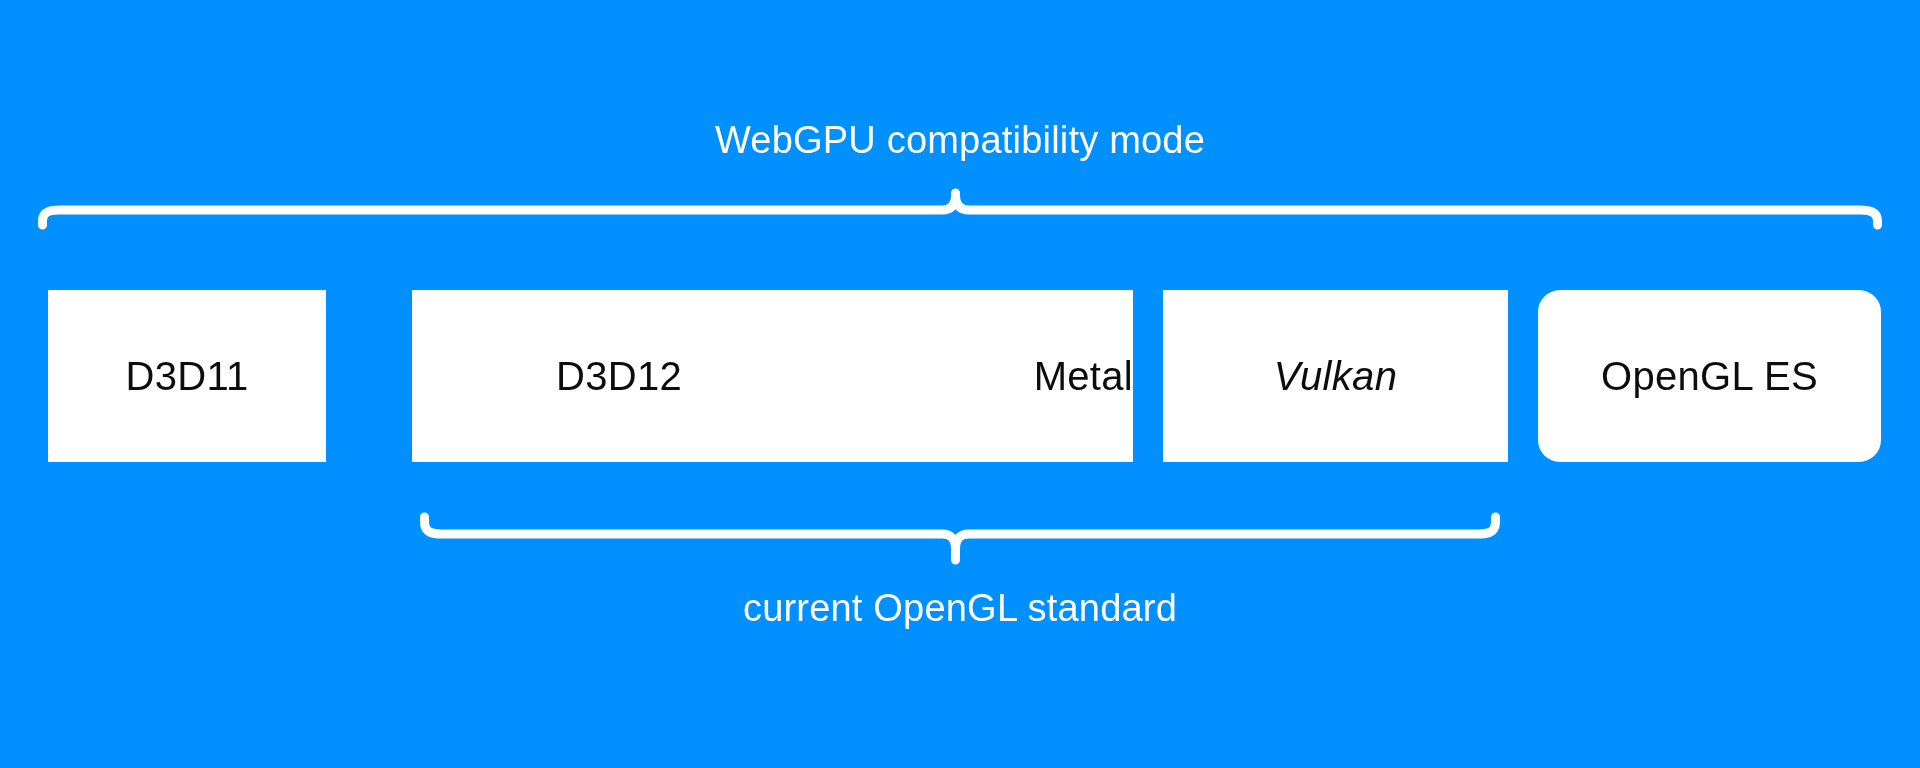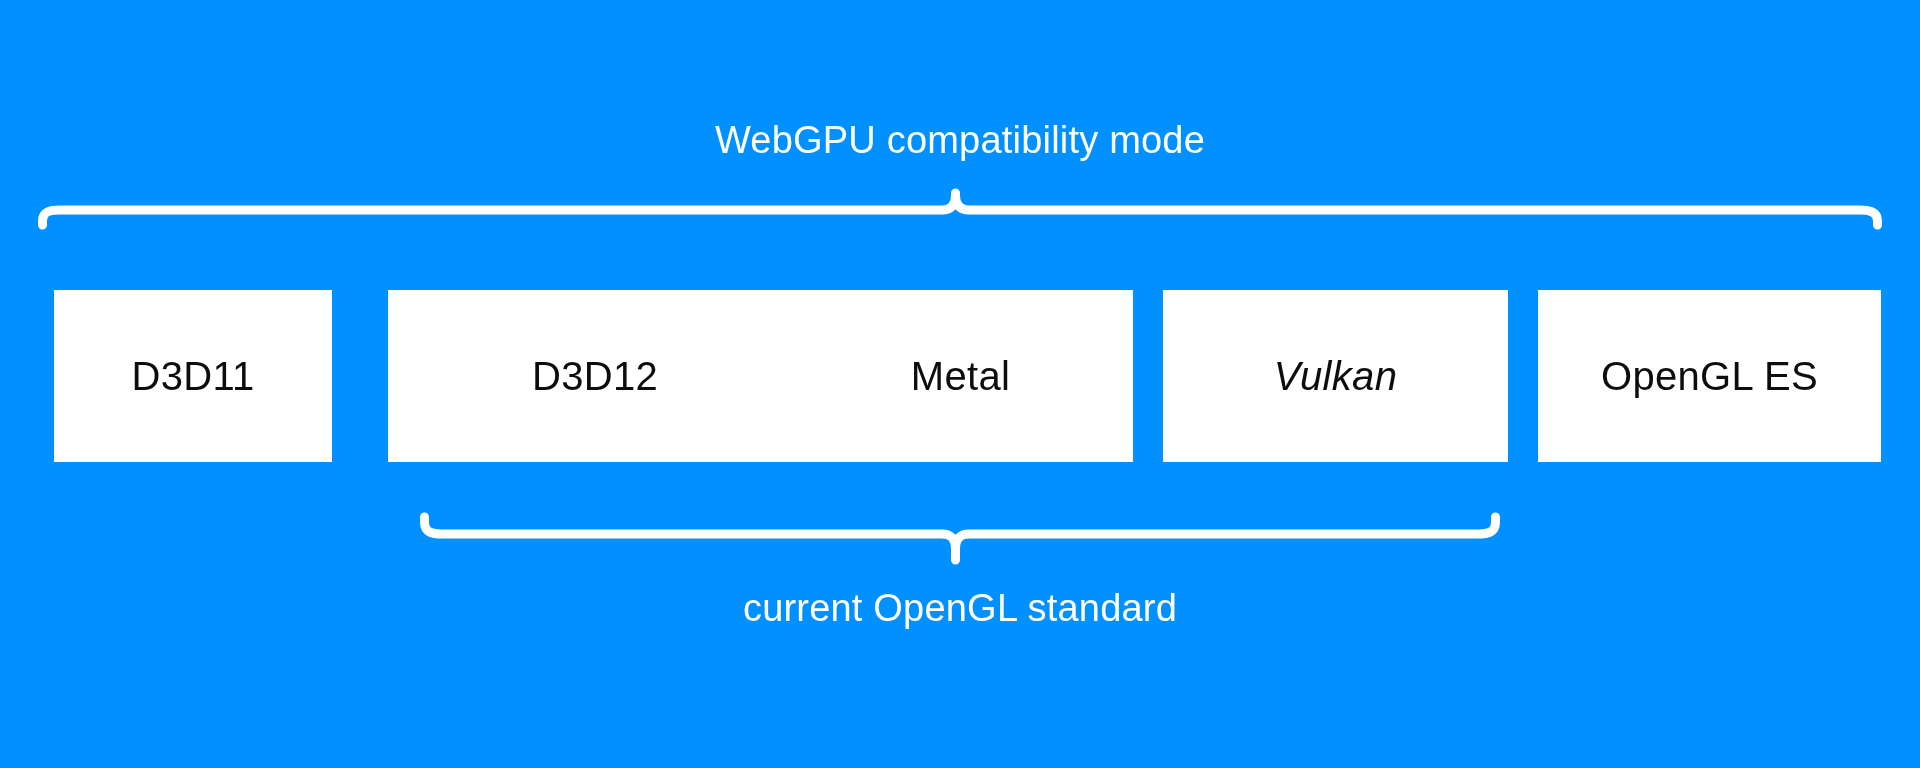--- a/index.html
+++ b/index.html
@@ -93,25 +93,25 @@
     color: #0d0d0d;
     font-family: "Liberation Sans", sans-serif;
     font-size: 40px;
     font-weight: 400;
     letter-spacing: 0.3px;
     line-height: 48px;
     white-space: nowrap;
     user-select: none;
   }
 
-  .api-box[data-idx="0"] { left: 54px;   width: 278px; }
-  .api-box[data-idx="1"] { left: 388px;  width: 414px; }
-  .api-box[data-idx="2"] { left: 788px;  width: 345px; }
+  .api-box[data-idx="0"] { left: 48px;   width: 278px; }
+  .api-box[data-idx="1"] { left: 412px;  width: 414px; }
+  .api-box[data-idx="2"] { left: 788px;  width: 345px; justify-content: flex-end; }
   .api-box[data-idx="3"] { left: 1163px; width: 345px; font-style: italic; }
-  .api-box[data-idx="4"] { left: 1538px; width: 343px; }
+  .api-box[data-idx="4"] { left: 1538px; width: 343px; border-radius: 22px; }
 </style>
 </head>
 <body>
 
 <div id="diagram-root">
 
   <div class="brace-label" id="top-label">WebGPU compatibility mode</div>
 
   <svg class="brace-svg" id="top-brace-svg" viewBox="0 0 1920 60" preserveAspectRatio="none">
     <path class="brace-path" d="M 42.5 47

